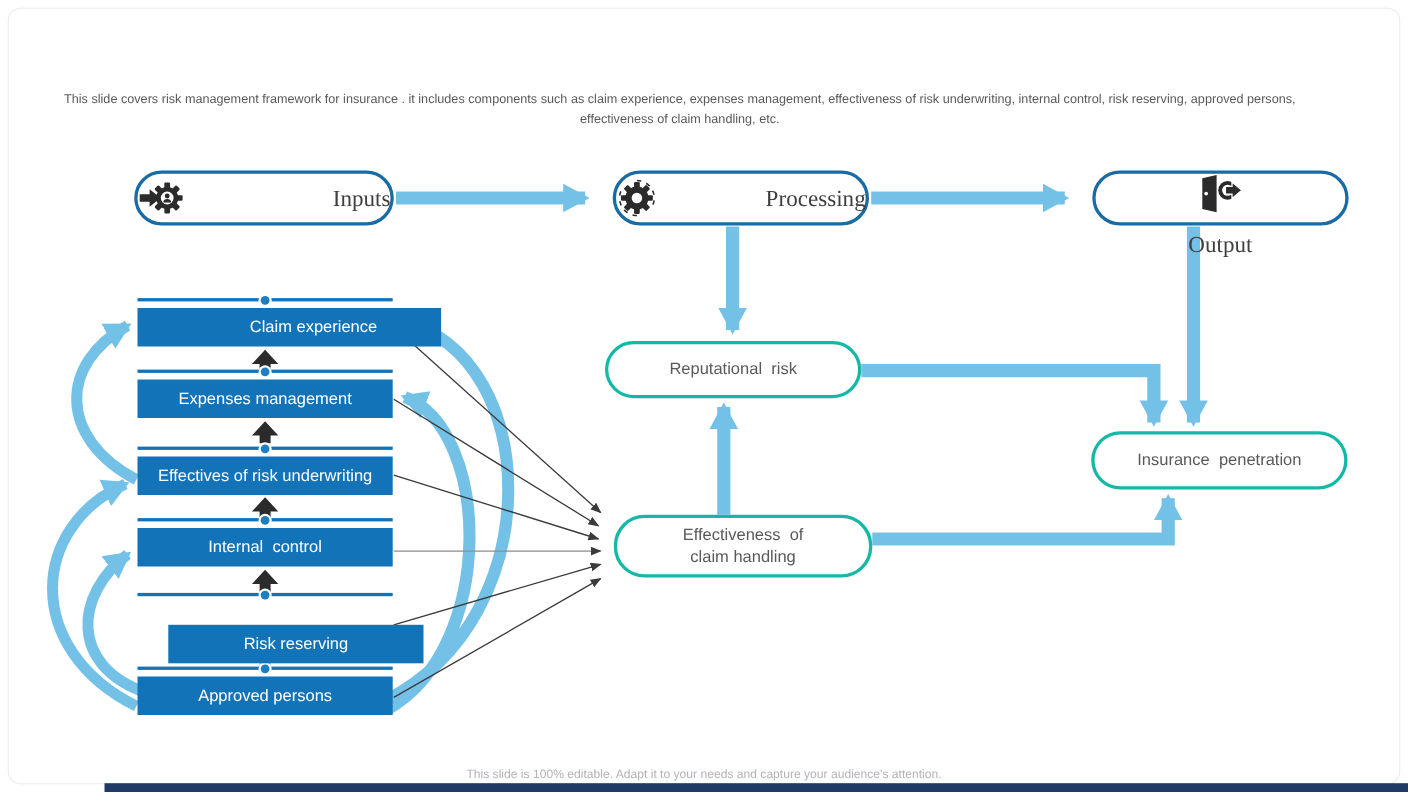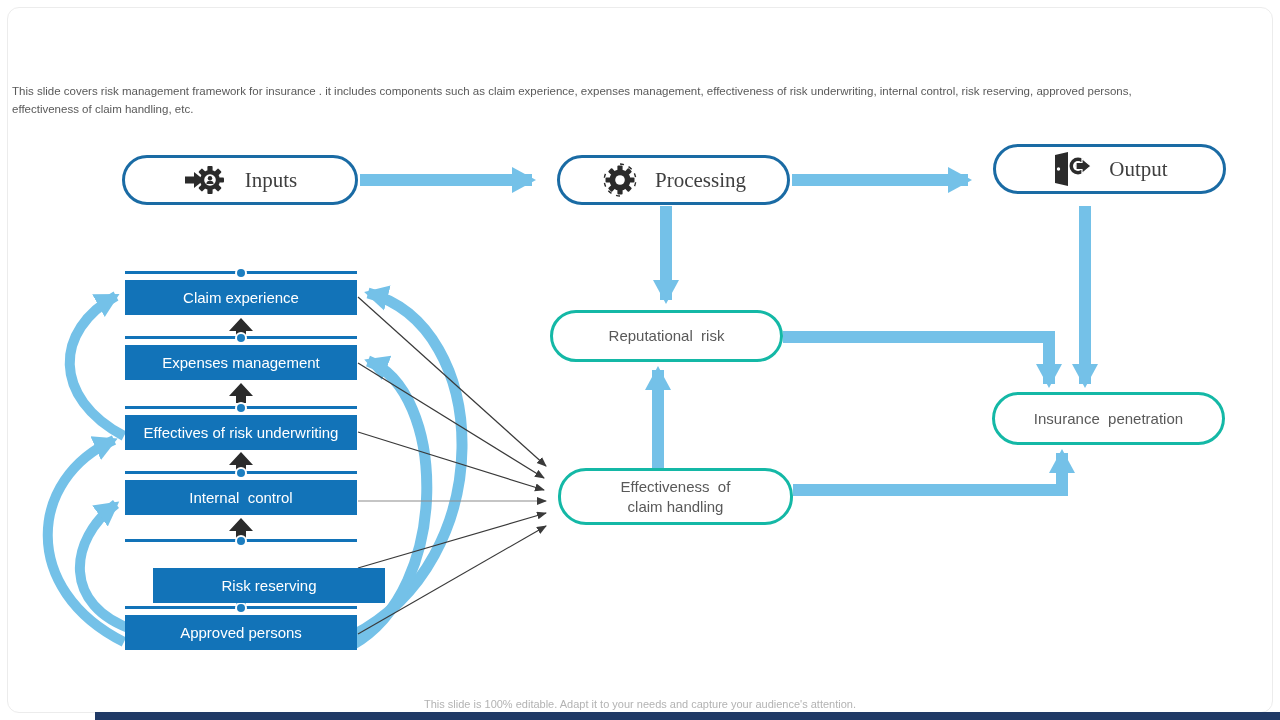--- a/index.html
+++ b/index.html
@@ -1,27 +1,27 @@
 <!DOCTYPE html>
 <html><head>
 <meta charset="utf-8">
 <style>
   html,body{margin:0;padding:0;background:#fff;}
   .slide{position:relative;width:1280px;height:720px;background:#ffffff;overflow:hidden;
          font-family:"Liberation Sans",sans-serif;}
   .frame{position:absolute;inset:7px;border:1px solid #ececec;border-radius:12px;}
   .title{position:absolute;left:28px;top:28px;margin:0;font-family:"Liberation Serif",serif;
          font-weight:400;font-size:34px;color:#3a3a3a;letter-spacing:.5px;}
-  .subtitle{position:absolute;left:12px;top:83px;width:1180px;margin:0;font-size:11.5px;
-         color:#595959;line-height:1.55;}
+  .subtitle{position:absolute;left:28px;top:83px;width:1180px;margin:0;font-size:11.5px;
+         color:#595959;line-height:1.55;text-align:center;}
   .footer{position:absolute;left:0;top:698px;width:100%;text-align:center;font-size:11px;color:#b3b3b3;}
   .accent-bar{position:absolute;left:95px;top:712px;width:1185px;height:8px;background:#203a66;}
 
   .stage-pill{position:absolute;height:50px;background:#fff;border:3px solid #1a6ba4;border-radius:28px;
-         display:flex;align-items:center;justify-content:center;gap:16px;z-index:3;box-sizing:border-box;}
+         display:flex;align-items:center;justify-content:space-between;gap:16px;z-index:3;box-sizing:border-box;}
   .stage-pill .label{font-family:"Liberation Serif",serif;font-size:21px;color:#3f3f3f;}
   .stage-pill .icon{display:flex;align-items:center;}
 
   .mid-pill{position:absolute;background:#fff;border:3px solid #14b8a6;border-radius:28px;z-index:3;
          display:flex;align-items:center;justify-content:center;box-sizing:border-box;
          font-size:15px;color:#595959;text-align:center;white-space:pre-wrap;line-height:1.3;}
 
   .comp-box{position:absolute;left:125px;width:232px;height:35px;background:#1273b8;z-index:2;
          display:flex;align-items:center;justify-content:center;color:#fff;font-size:15px;white-space:pre-wrap;}
   .comp-line{position:absolute;left:125px;width:232px;height:3px;background:#1273b8;z-index:2;}
@@ -156,21 +156,21 @@
               <rect x="-2.6" y="-14.5" width="5.2" height="7" rx="1"></rect>
             </g>
           <circle r="10.5"></circle>
           <circle r="4.8" fill="#fff"></circle>
         </g>
       </svg>
     </span>
     <span class="label">Processing</span>
   </div>
 
-  <div class="stage-pill" style="left:993px;top:144px;width:233px;">
+  <div class="stage-pill" style="left:993px;top:155px;width:233px;flex-direction:column;">
     <span class="icon">
       <svg width="42" height="36" viewBox="0 0 42 36">
         <path d="M4,4 L17,1 L17,35 L4,32 Z" fill="#2b2b2b"></path>
         <circle cx="7.5" cy="18" r="1.7" fill="#fff"></circle>
         <circle cx="27" cy="15" r="8.5" fill="#2b2b2b"></circle>
         <circle cx="27" cy="15" r="5" fill="#fff"></circle>
         <circle cx="27" cy="15" r="2.4" fill="#2b2b2b"></circle>
         <path d="M25,11.5 h6 v-4 l9,7.5 -9,7.5 v-4 h-6 z" fill="#2b2b2b" stroke="#fff" stroke-width="1.2"></path>
       </svg>
     </span>
@@ -189,21 +189,21 @@
   <div class="comp-line" style="top:471px;">
       <span class="dot"></span>
     </div>
   <div class="comp-line" style="top:539px;">
       <span class="dot"></span>
     </div>
   <div class="comp-line" style="top:606px;">
       <span class="dot"></span>
     </div>
 
-  <div class="comp-box" style="top:280px;">Claim experience</div>
+  <div class="comp-box" style="top:280px;padding-left:44px;">Claim experience</div>
   <div class="comp-box" style="top:345px;">Expenses management</div>
   <div class="comp-box" style="top:415px;text-align:center;">Effectives of risk underwriting</div>
   <div class="comp-box" style="top:480px;">Internal  control</div>
   <div class="comp-box" style="top:568px;margin-left:28px;">Risk reserving</div>
   <div class="comp-box" style="top:615px;">Approved persons</div>
 
   <div class="mid-pill" style="left:550px;top:310px;width:233px;height:52px;">Reputational  risk</div>
   <div class="mid-pill" style="left:992px;top:392px;width:233px;height:53px;">Insurance  penetration</div>
   <div class="mid-pill" style="left:558px;top:468px;width:235px;height:57px;">Effectiveness  of
 claim handling</div>

